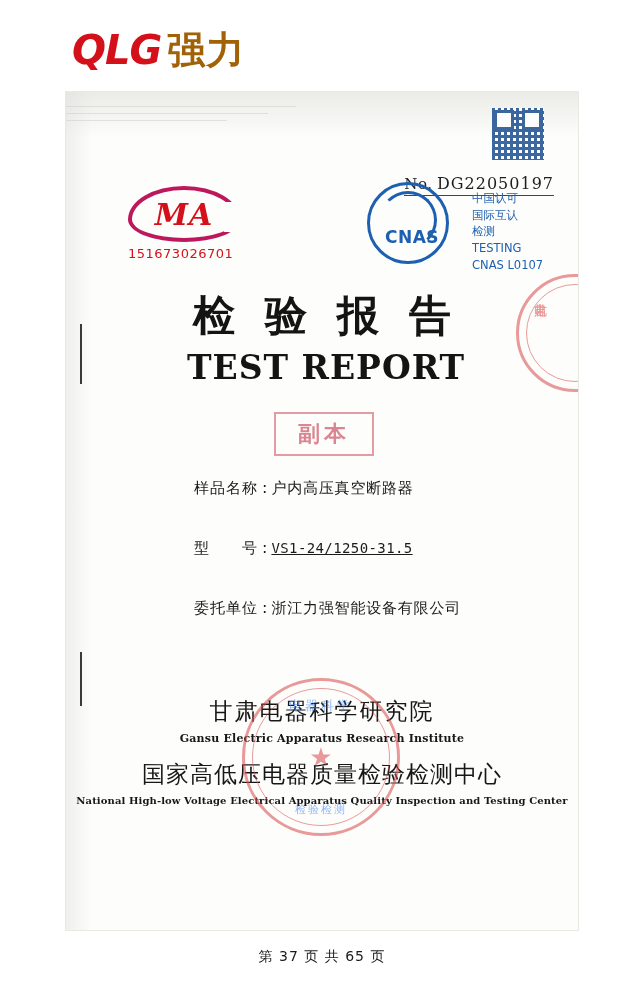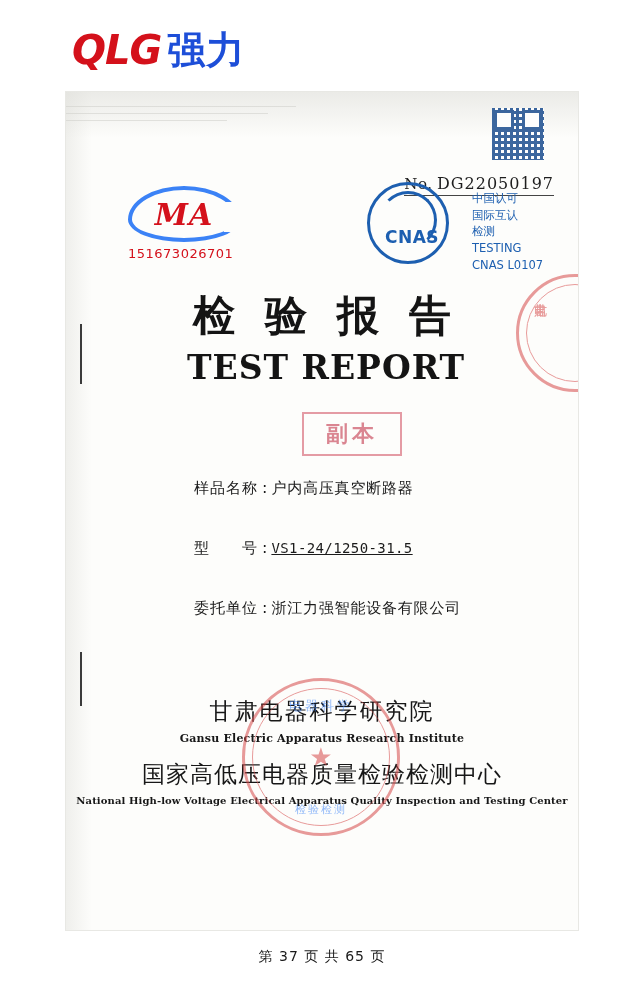--- a/index.html
+++ b/index.html
@@ -30,21 +30,21 @@
     font-style: italic;
     font-size: 40px;
     letter-spacing: -1px;
     color: #d4111b;
     line-height: 1;
   }
   .brand-cn {
     font-family: "DejaVu Sans", sans-serif;
     font-weight: bold;
     font-size: 38px;
-    color: #1d4ed8;
+    color: #a16207;
     line-height: 1;
     letter-spacing: 1px;
   }
 
   
   .scan {
     position: absolute;
     left: 66px;
     top: 92px;
     width: 512px;
@@ -150,21 +150,21 @@
   
   .ma {
     position: absolute;
     left: 0; top: 6px;
     width: 118px;
   }
   .ma-shape {
     position: relative;
     width: 112px;
     height: 56px;
-    border: 4px solid #3b82f6;
+    border: 4px solid #be185d;
     border-radius: 50% 50% 50% 50% / 60% 60% 40% 40%;
     box-sizing: border-box;
   }
   .ma-shape .txt {
     position: absolute;
     inset: 0;
     display: flex;
     align-items: center;
     justify-content: center;
     font-family: "DejaVu Serif", serif;
@@ -303,21 +303,20 @@
     border: 2px solid #e08a96;
     color: #d4717f;
     font-family: "DejaVu Sans", sans-serif;
     font-size: 22px;
     font-weight: bold;
     letter-spacing: 4px;
     display: flex;
     align-items: center;
     justify-content: center;
     opacity: .85;
-    margin-left: 28px;
   }
 
   
   .fields {
     position: absolute;
     left: 128px;
     top: 376px;
     width: 360px;
   }
   .field-row {

